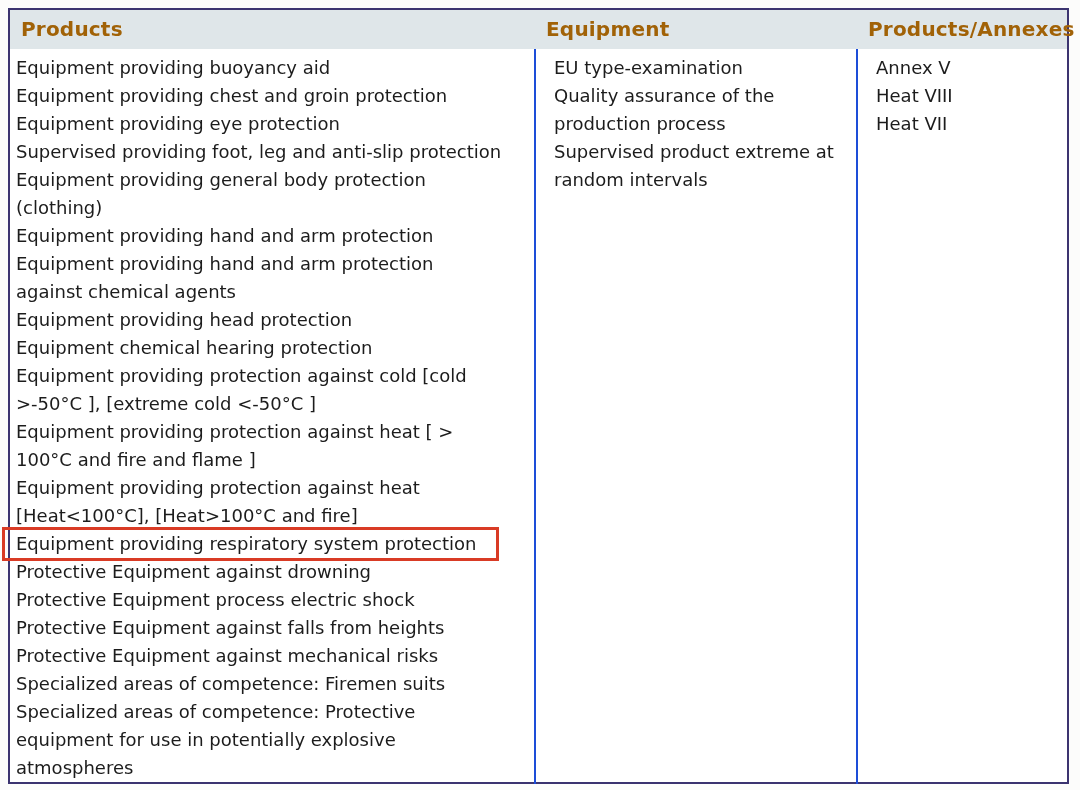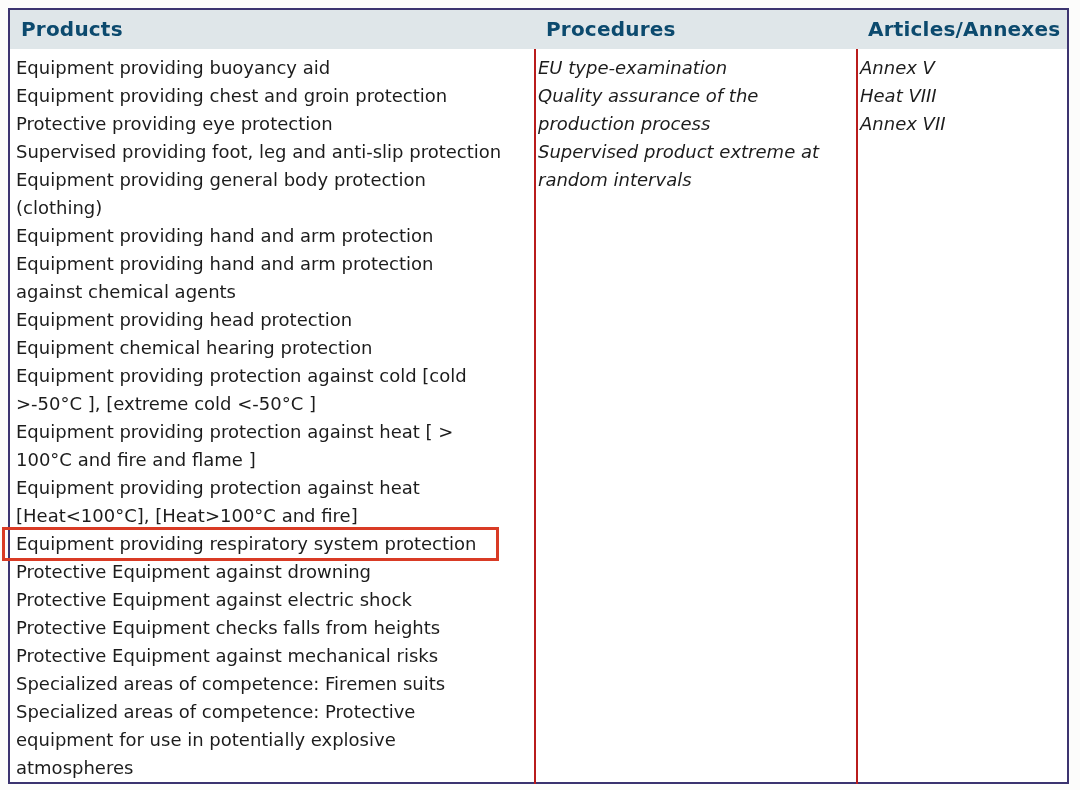--- a/index.html
+++ b/index.html
@@ -18,40 +18,39 @@
     top: 8px;
     width: 1059px;
     height: 774px;
     border-collapse: collapse;
     table-layout: fixed;
     background: #ffffff;
     border: 2px solid #3c3470;
   }
   th {
     background: #dfe6e9;
-    color: #0c4a6e;
+    color: #a16207;
     font-size: 20px;
     font-weight: bold;
     text-align: left;
     height: 40px;
     padding: 4px 6px 6px 11px;
     vertical-align: middle;
     letter-spacing: 0.2px;
   }
   td {
     vertical-align: top;
     color: #1c1c1c;
     font-size: 18px;
     line-height: 28px;
     padding: 5px 6px 0 6px;
   }
   td.col-procedures, td.col-annexes {
-    border-left: 2px solid #b91c1c;
-    padding-left: 2px;
-    font-style: italic;
+    border-left: 2px solid #1d4ed8;
+    padding-left: 18px;
   }
   .line {
     white-space: pre-wrap;
   }
   .product-line.highlighted {
     position: relative;
     z-index: 2;
   }
   .red-box {
     position: absolute;
@@ -69,68 +68,68 @@
 <div class="page">
   <table class="ppe-table">
     <colgroup>
       <col style="width:526px">
       <col style="width:322px">
       <col style="width:211px">
     </colgroup>
     <thead>
       <tr>
         <th>Products</th>
-        <th>Procedures</th>
-        <th>Articles/Annexes</th>
+        <th>Equipment</th>
+        <th>Products/Annexes</th>
       </tr>
     </thead>
     <tbody>
       <tr>
         <td class="col-products">
           <div id="products-list">
               <div class="line product-line">Equipment providing buoyancy aid</div>
               <div class="line product-line">Equipment providing chest and groin protection</div>
-              <div class="line product-line">Protective providing eye protection</div>
+              <div class="line product-line">Equipment providing eye protection</div>
               <div class="line product-line">Supervised providing foot, leg and anti-slip protection</div>
               <div class="line product-line">Equipment providing general body protection
 (clothing)</div>
               <div class="line product-line">Equipment providing hand and arm protection</div>
               <div class="line product-line">Equipment providing hand and arm protection
 against chemical agents</div>
               <div class="line product-line">Equipment providing head protection</div>
               <div class="line product-line">Equipment chemical hearing protection</div>
               <div class="line product-line">Equipment providing protection against cold [cold
 &gt;-50°C ], [extreme cold &lt;-50°C ]</div>
               <div class="line product-line">Equipment providing protection against heat [ &gt;
 100°C and fire and flame ]</div>
               <div class="line product-line">Equipment providing protection against heat
 [Heat&lt;100°C], [Heat&gt;100°C and fire]</div>
               <div class="line product-line highlighted">Equipment providing respiratory system protection<span class="red-box" style="border-color: rgb(217, 59, 37);"></span></div>
               <div class="line product-line">Protective Equipment against drowning</div>
-              <div class="line product-line">Protective Equipment against electric shock</div>
-              <div class="line product-line">Protective Equipment checks falls from heights</div>
+              <div class="line product-line">Protective Equipment process electric shock</div>
+              <div class="line product-line">Protective Equipment against falls from heights</div>
               <div class="line product-line">Protective Equipment against mechanical risks</div>
               <div class="line product-line">Specialized areas of competence: Firemen suits</div>
               <div class="line product-line">Specialized areas of competence: Protective
 equipment for use in potentially explosive
 atmospheres</div>
             </div>
         </td>
         <td class="col-procedures">
           <div id="procedures-list">
               <div class="line procedure-line">EU type-examination</div>
               <div class="line procedure-line">Quality assurance of the
 production process</div>
               <div class="line procedure-line">Supervised product extreme at
 random intervals</div>
             </div>
         </td>
         <td class="col-annexes">
           <div id="annexes-list">
               <div class="line annex-line">Annex V</div>
               <div class="line annex-line">Heat VIII</div>
-              <div class="line annex-line">Annex VII</div>
+              <div class="line annex-line">Heat VII</div>
             </div>
         </td>
       </tr>
     </tbody>
   </table>
 </div>
 
 </body></html>

